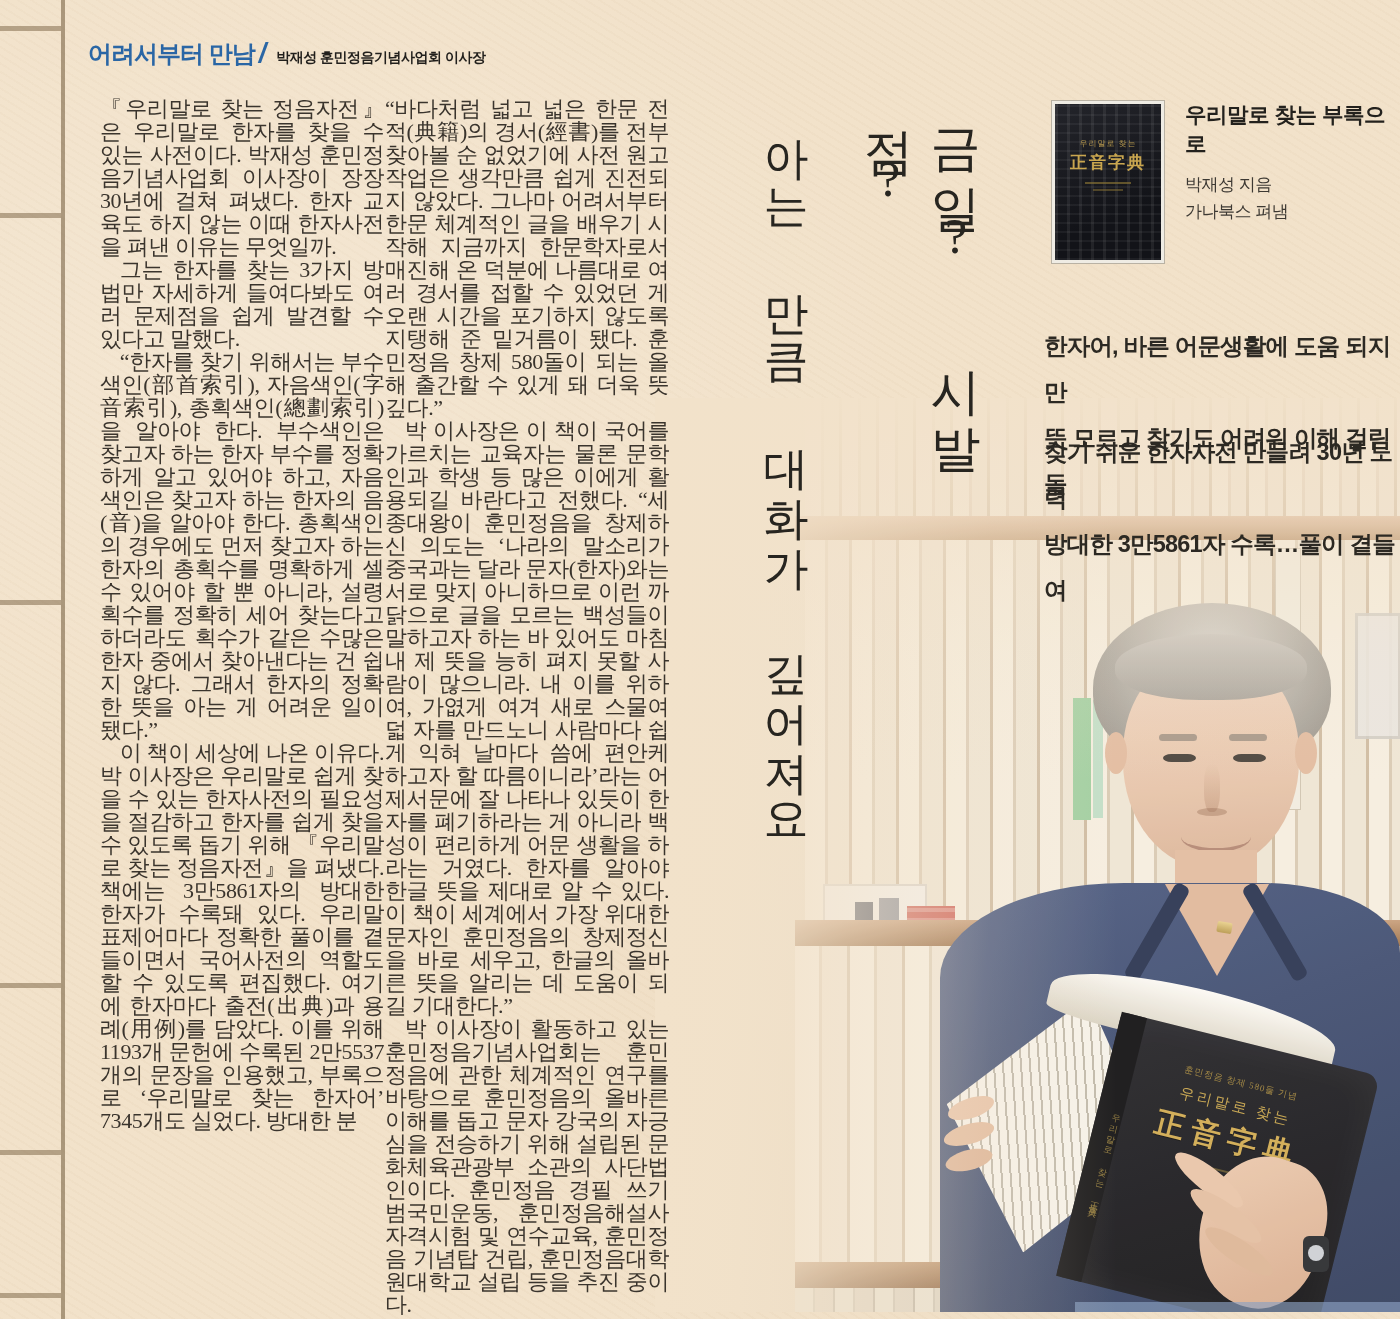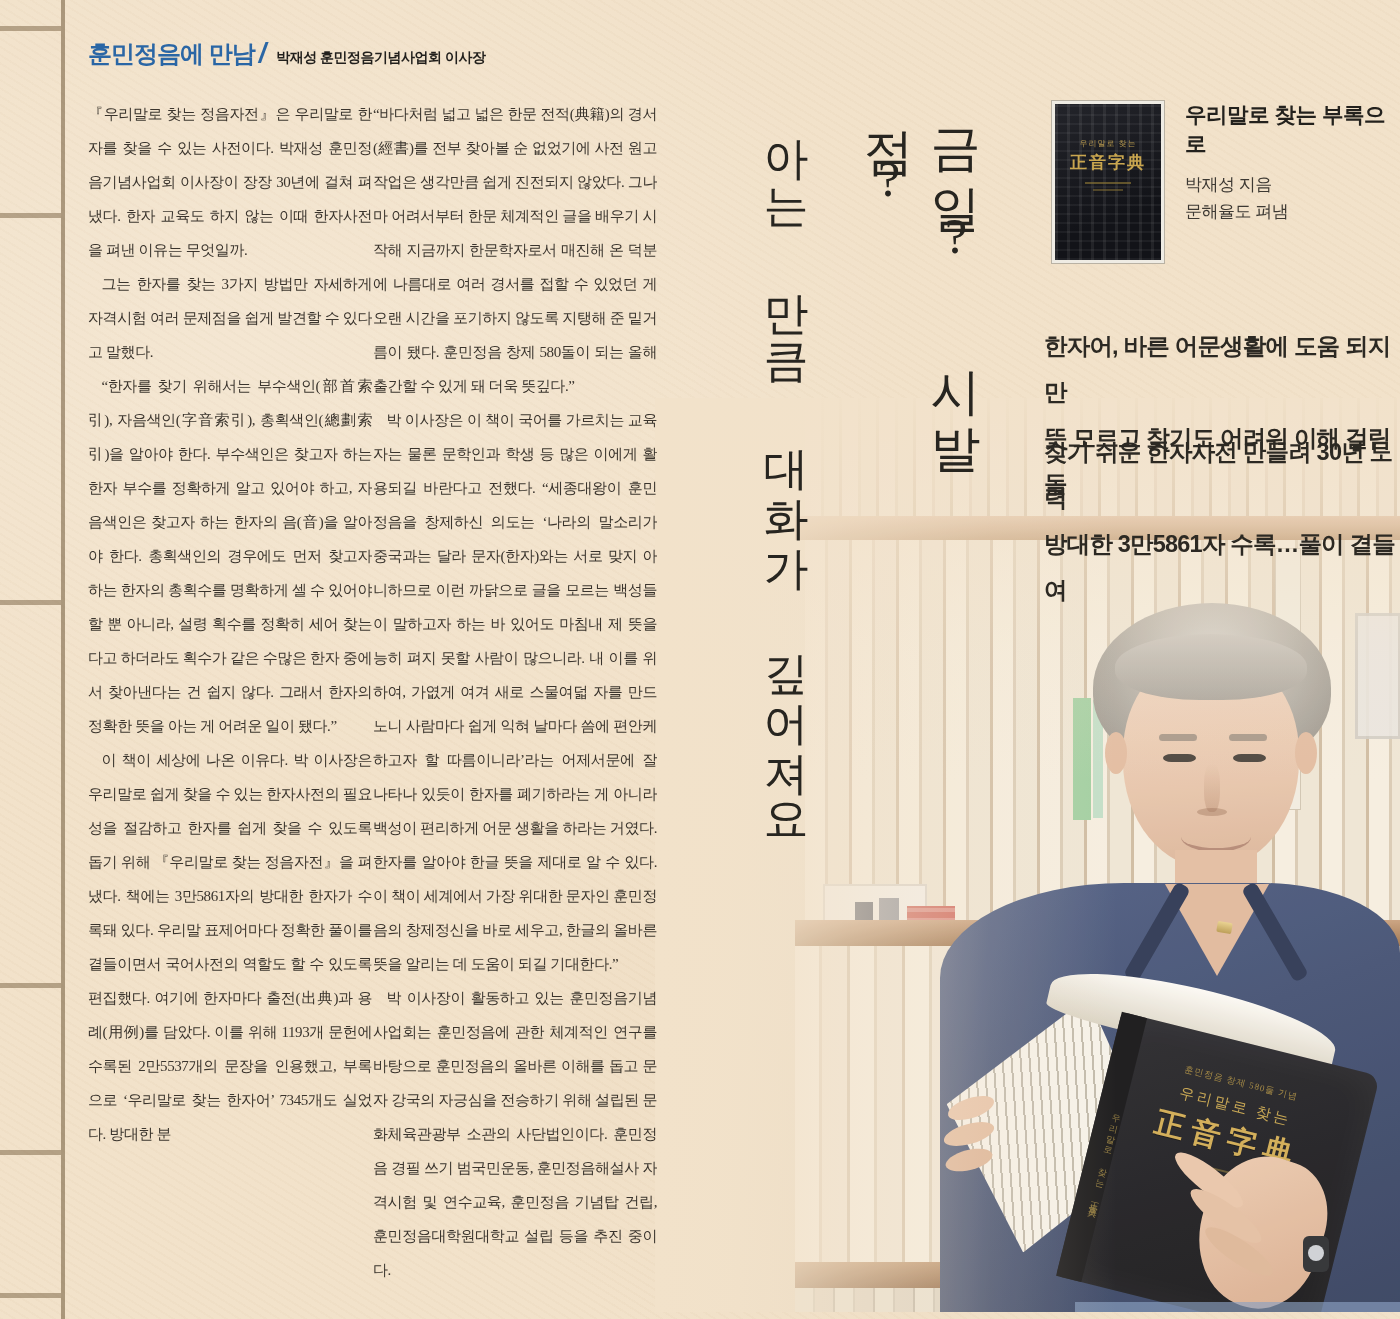--- a/index.html
+++ b/index.html
@@ -17,21 +17,21 @@
   .vline{position:absolute;left:61px;top:0;width:4px;height:1319px;background:rgba(112,89,58,.55);}
   .hline{position:absolute;left:0;width:61px;height:5px;background:rgba(112,89,58,.48);}
   
   .kicker-row{position:absolute;left:88px;top:38px;display:flex;align-items:baseline;gap:10px;z-index:6;
     font-family:"Liberation Sans","DejaVu Sans",sans-serif;}
   .kicker{font-size:24px;font-weight:bold;color:#2a66a5;letter-spacing:-1px;}
   .kicker-slash{font-size:27px;font-weight:bold;color:#2a66a5;font-style:italic;margin-left:-6px;}
   .header-name{font-size:14px;font-weight:bold;color:#211f1c;letter-spacing:-0.5px;}
   
   .col{position:absolute;top:97px;width:284px;height:1218px;overflow:hidden;z-index:6;
-    font-size:15px;line-height:34px;text-align:justify;letter-spacing:-0.4px;color:#3a342d;}
+    font-size:22px;line-height:23px;text-align:justify;letter-spacing:-0.4px;color:#3a342d;margin-left:12px;}
   .col1{left:88px;}
   .col2{left:373px;}
   .para{margin:0;}
   .para + .para{text-indent:0.9em;}
   
   .hl{position:absolute;writing-mode:vertical-rl;text-orientation:upright;white-space:pre-wrap;
     color:#272520;z-index:5;font-weight:400;}
   .hl1{left:856px;top:94px;font-size:50px;letter-spacing:7px;height:470px;}
   .hl2{left:756px;top:106px;font-size:45px;letter-spacing:5px;height:770px;}
   
@@ -160,28 +160,28 @@
 
   <div class="vline"></div>
   <div class="hline" style="top:26px"></div>
   <div class="hline" style="top:213px"></div>
   <div class="hline" style="top:600px"></div>
   <div class="hline" style="top:983px"></div>
   <div class="hline" style="top:1150px"></div>
   <div class="hline" style="top:1293px"></div>
 
   <div class="kicker-row">
-    <span class="kicker">훈민정음에 만남</span>
+    <span class="kicker">어려서부터 만남</span>
     <span class="kicker-slash">/</span>
     <span class="header-name">박재성 훈민정음기념사업회 이사장</span>
   </div>
 
   <div class="col col1">
     <p class="para">『우리말로 찾는 정음자전』은 우리말로 한자를 찾을 수 있는 사전이다. 박재성 훈민정음기념사업회 이사장이 장장 30년에 걸쳐 펴냈다. 한자 교육도 하지 않는 이때 한자사전을 펴낸 이유는 무엇일까.</p>
-    <p class="para">그는 한자를 찾는 3가지 방법만 자세하게 자격시험 여러 문제점을 쉽게 발견할 수 있다고 말했다.</p>
+    <p class="para">그는 한자를 찾는 3가지 방법만 자세하게 들여다봐도 여러 문제점을 쉽게 발견할 수 있다고 말했다.</p>
     <p class="para">“한자를 찾기 위해서는 부수색인(部首索引), 자음색인(字音索引), 총획색인(總劃索引)을 알아야 한다. 부수색인은 찾고자 하는 한자 부수를 정확하게 알고 있어야 하고, 자음색인은 찾고자 하는 한자의 음(音)을 알아야 한다. 총획색인의 경우에도 먼저 찾고자 하는 한자의 총획수를 명확하게 셀 수 있어야 할 뿐 아니라, 설령 획수를 정확히 세어 찾는다고 하더라도 획수가 같은 수많은 한자 중에서 찾아낸다는 건 쉽지 않다. 그래서 한자의 정확한 뜻을 아는 게 어려운 일이 됐다.”</p>
     <p class="para">이 책이 세상에 나온 이유다. 박 이사장은 우리말로 쉽게 찾을 수 있는 한자사전의 필요성을 절감하고 한자를 쉽게 찾을 수 있도록 돕기 위해 『우리말로 찾는 정음자전』을 펴냈다. 책에는 3만5861자의 방대한 한자가 수록돼 있다. 우리말 표제어마다 정확한 풀이를 곁들이면서 국어사전의 역할도 할 수 있도록 편집했다. 여기에 한자마다 출전(出典)과 용례(用例)를 담았다. 이를 위해 1193개 문헌에 수록된 2만5537개의 문장을 인용했고, 부록으로 ‘우리말로 찾는 한자어’ 7345개도 실었다. 방대한 분</p>
   </div>
   <div class="col col2">
     <p class="para">“바다처럼 넓고 넓은 한문 전적(典籍)의 경서(經書)를 전부 찾아볼 순 없었기에 사전 원고 작업은 생각만큼 쉽게 진전되지 않았다. 그나마 어려서부터 한문 체계적인 글을 배우기 시작해 지금까지 한문학자로서 매진해 온 덕분에 나름대로 여러 경서를 접할 수 있었던 게 오랜 시간을 포기하지 않도록 지탱해 준 밑거름이 됐다. 훈민정음 창제 580돌이 되는 올해 출간할 수 있게 돼 더욱 뜻깊다.”</p>
     <p class="para">박 이사장은 이 책이 국어를 가르치는 교육자는 물론 문학인과 학생 등 많은 이에게 활용되길 바란다고 전했다. “세종대왕이 훈민정음을 창제하신 의도는 ‘나라의 말소리가 중국과는 달라 문자(한자)와는 서로 맞지 아니하므로 이런 까닭으로 글을 모르는 백성들이 말하고자 하는 바 있어도 마침내 제 뜻을 능히 펴지 못할 사람이 많으니라. 내 이를 위하여, 가엾게 여겨 새로 스물여덟 자를 만드노니 사람마다 쉽게 익혀 날마다 씀에 편안케 하고자 할 따름이니라’라는 어제서문에 잘 나타나 있듯이 한자를 폐기하라는 게 아니라 백성이 편리하게 어문 생활을 하라는 거였다. 한자를 알아야 한글 뜻을 제대로 알 수 있다. 이 책이 세계에서 가장 위대한 문자인 훈민정음의 창제정신을 바로 세우고, 한글의 올바른 뜻을 알리는 데 도움이 되길 기대한다.”</p>
     <p class="para">박 이사장이 활동하고 있는 훈민정음기념사업회는 훈민정음에 관한 체계적인 연구를 바탕으로 훈민정음의 올바른 이해를 돕고 문자 강국의 자긍심을 전승하기 위해 설립된 문화체육관광부 소관의 사단법인이다. 훈민정음 경필 쓰기 범국민운동, 훈민정음해설사 자격시험 및 연수교육, 훈민정음 기념탑 건립, 훈민정음대학원대학교 설립 등을 추진 중이다.</p>
 
   </div>
 
@@ -193,21 +193,21 @@
       <div class="cover-small">우리말로 찾는</div>
       <div class="cover-main">正音字典</div>
       <div class="cover-rule"></div>
       <div class="cover-rule2"></div>
     </div>
   </div>
 
   <div class="cap">
     <div class="cap-title">우리말로 찾는 부록으로</div>
     <div class="cap-line">박재성 지음</div>
-    <div class="cap-line2">문해율도 펴냄</div>
+    <div class="cap-line2">가나북스 펴냄</div>
   </div>
 
   <div class="subhead sh1">
     <div>한자어, 바른 어문생활에 도움 되지만</div>
     <div>뜻 모르고 찾기도 어려워 이해 걸림돌</div>
   </div>
   <div class="subhead sh2">
     <div>찾기 쉬운 한자사전 만들려 30년 노력</div>
     <div>방대한 3만5861자  수록…풀이 곁들여</div>
   </div>

